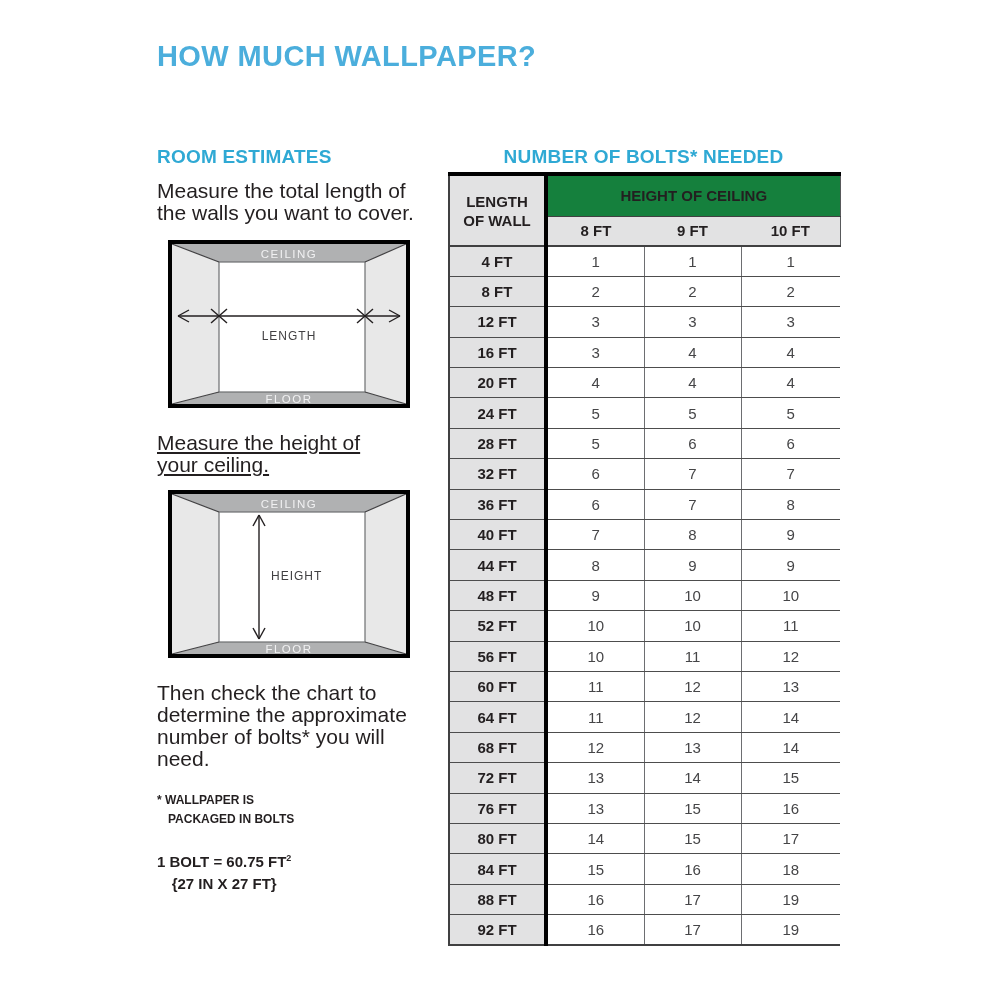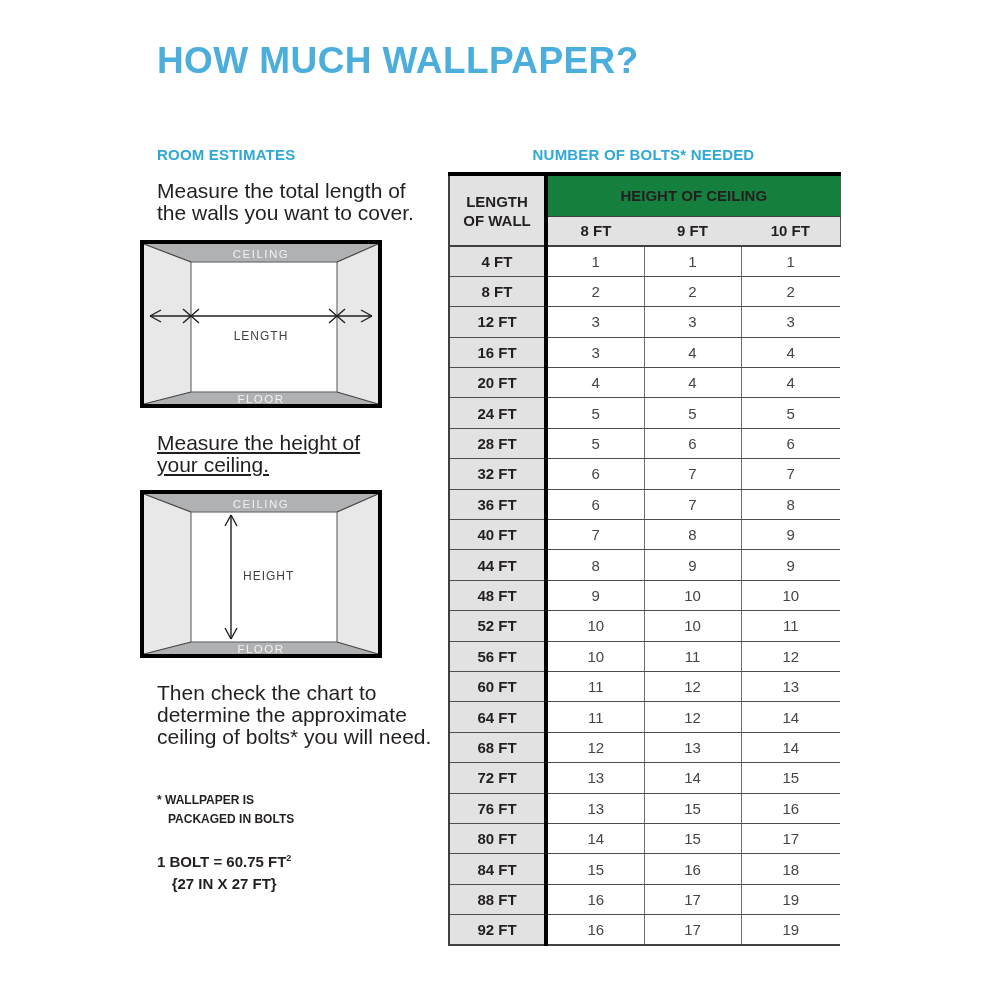--- a/index.html
+++ b/index.html
@@ -8,41 +8,41 @@
     background: #ffffff;
     font-family: "Liberation Sans", sans-serif;
     color: #231f20;
     position: relative;
     overflow: hidden;
   }
   .abs { position: absolute; }
 
   .page-title {
     left: 157px; top: 40px;
-    font-size: 37px; font-weight: 700;
+    font-size: 29px; font-weight: 700;
     color: #4BAEDC; letter-spacing: 0.4px;
     margin: 0;
   }
   .section-heading {
-    font-size: 15px; font-weight: 700;
+    font-size: 19px; font-weight: 700;
     color: #2FA9D4; letter-spacing: 0.2px;
   }
   .left-heading { left: 157px; top: 146px; }
   .table-heading { left: 448px; top: 146px; width: 391px; text-align: center; }
 
   .para {
     left: 157px; width: 280px;
     font-size: 21px; line-height: 22px;
     white-space: pre-line;
   }
   .para-1 { top: 180px; }
   .para-2 { top: 432px; text-decoration: underline; }
   .para-3 { top: 682px; }
 
-  .diagram { left: 140px; width: 242px; height: 168px; }
+  .diagram { left: 168px; width: 242px; height: 168px; }
   .diagram-1 { top: 240px; }
   .diagram-2 { top: 490px; }
   .diagram svg { display: block; }
   .diag-band-label {
     fill: #f1f1f2; font-size: 11.5px; letter-spacing: 1.5px;
     font-family: "Liberation Sans", sans-serif;
   }
   .diag-measure-label {
     fill: #414042; font-size: 12px; letter-spacing: 1px;
     font-family: "Liberation Sans", sans-serif;
@@ -182,21 +182,21 @@
       <line x1="91" y1="25" x2="97" y2="36"></line>
       <line x1="91" y1="149" x2="85" y2="138"></line>
       <line x1="91" y1="149" x2="97" y2="138"></line>
     </g>
     <text x="103" y="90" text-anchor="start" class="diag-measure-label">HEIGHT</text>
   </svg>
 </div>
 
 <div class="abs para para-3">Then check the chart to
 determine the approximate
-ceiling of bolts* you will need.</div>
+number of bolts* you will need.</div>
 
 <div class="abs footnote">
   <div>* WALLPAPER IS</div>
   <div class="indent">PACKAGED IN BOLTS</div>
 </div>
 
 <div class="abs bolt-info">
   <div><span>1 BOLT = 60.75 FT</span><sup>2</sup></div>
   <div>{27 IN X 27 FT}</div>
 </div>

